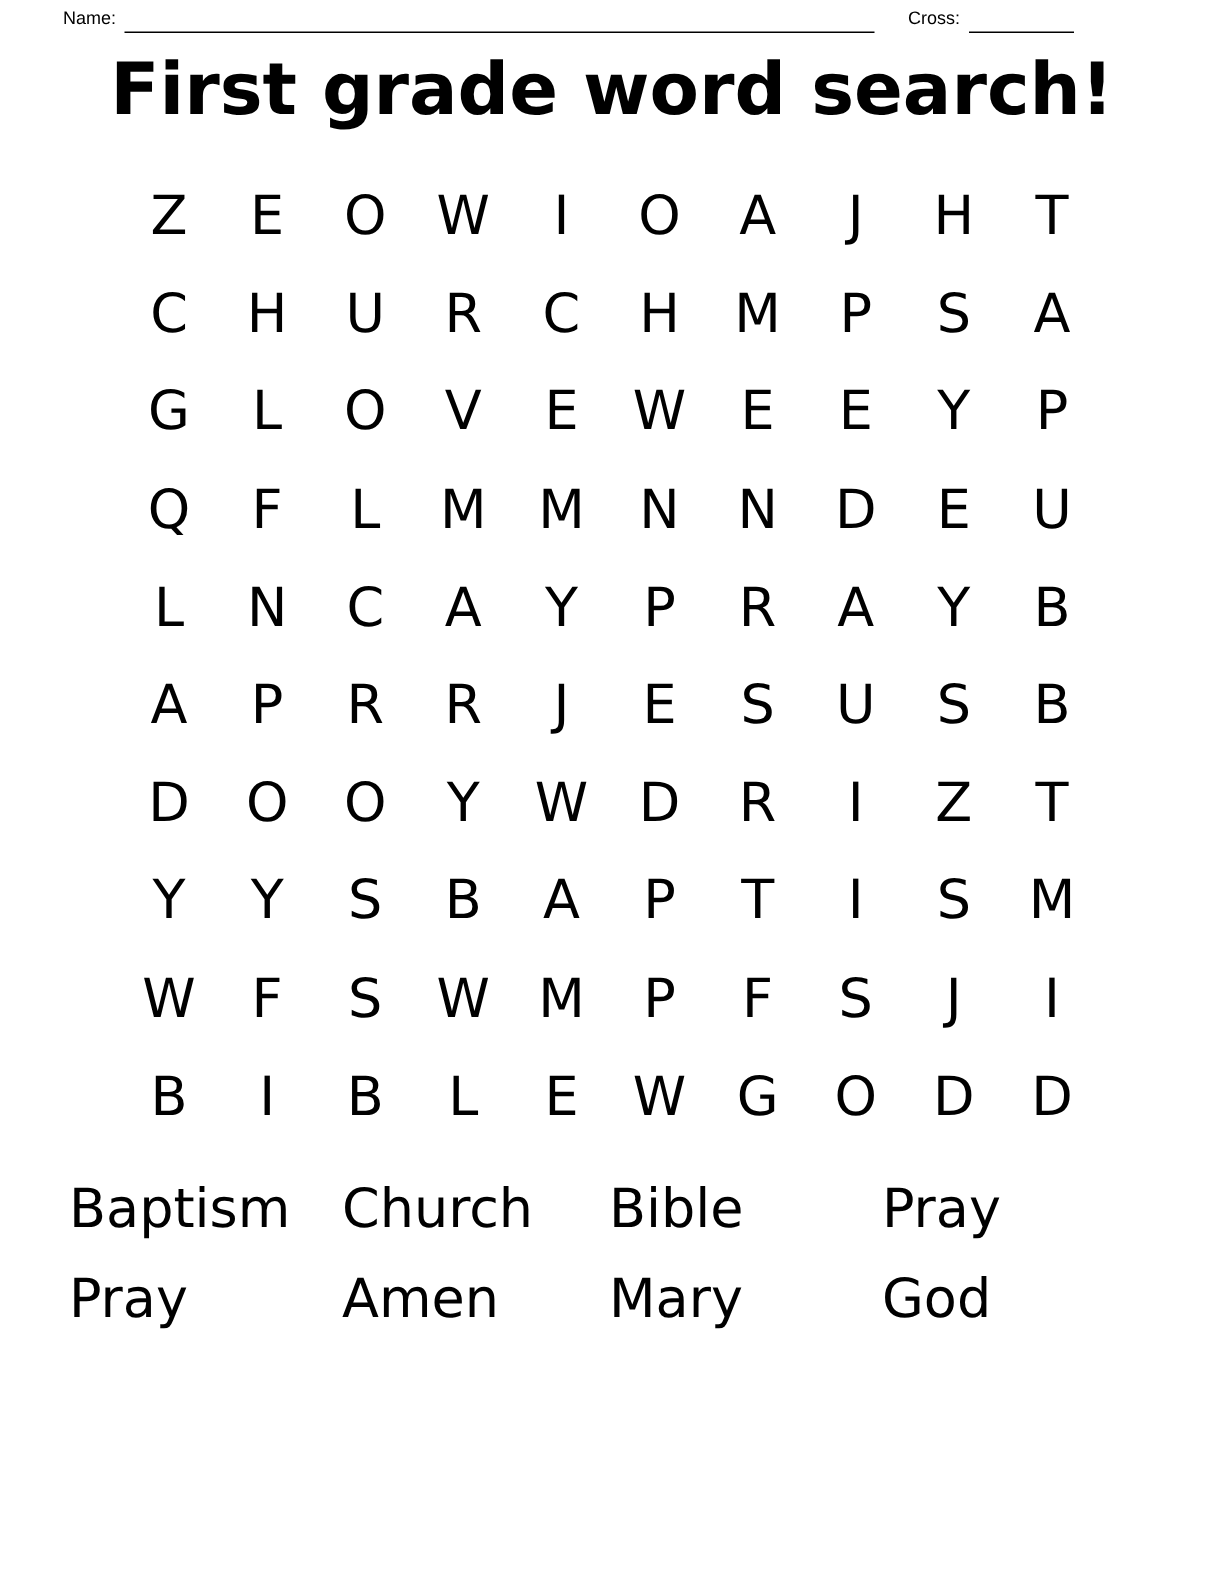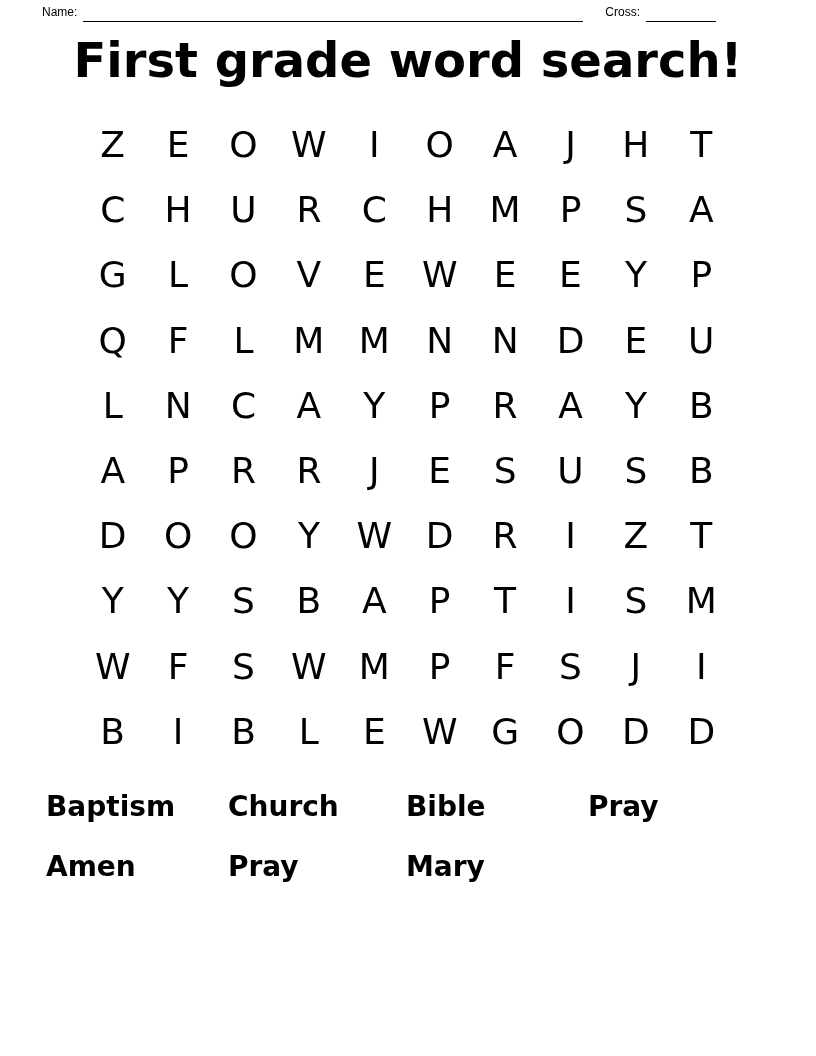--- a/index.html
+++ b/index.html
@@ -45,21 +45,21 @@
   }
   .word-list {
     position: absolute; left: 46px; top: 776px;
     width: 724px;
     display: grid;
     grid-template-columns: 182px 178px 182px 1fr;
     grid-auto-rows: 60px;
     align-items: center;
   }
   .word {
-    font-size: 28px; font-weight: 700;
+    font-size: 36px; font-weight: 400;
     white-space: nowrap;
   }
 </style>
 </head>
 <body>
 
 <div class="header-row">
   <span class="label">Name:</span>
   <span class="fill-line name-line"></span>
   <span class="date-gap"></span>
@@ -170,16 +170,17 @@
     <div class="cell">O</div>
     <div class="cell">D</div>
     <div class="cell">D</div>
   </div>
 
 <div class="word-list">
     <div class="word">Baptism</div>
     <div class="word">Church</div>
     <div class="word">Bible</div>
     <div class="word">Pray</div>
+    <div class="word">Pray</div>
     <div class="word">Amen</div>
-    <div class="word">Pray</div>
     <div class="word">Mary</div>
+    <div class="word">God</div>
   </div>
 
 </body></html>

